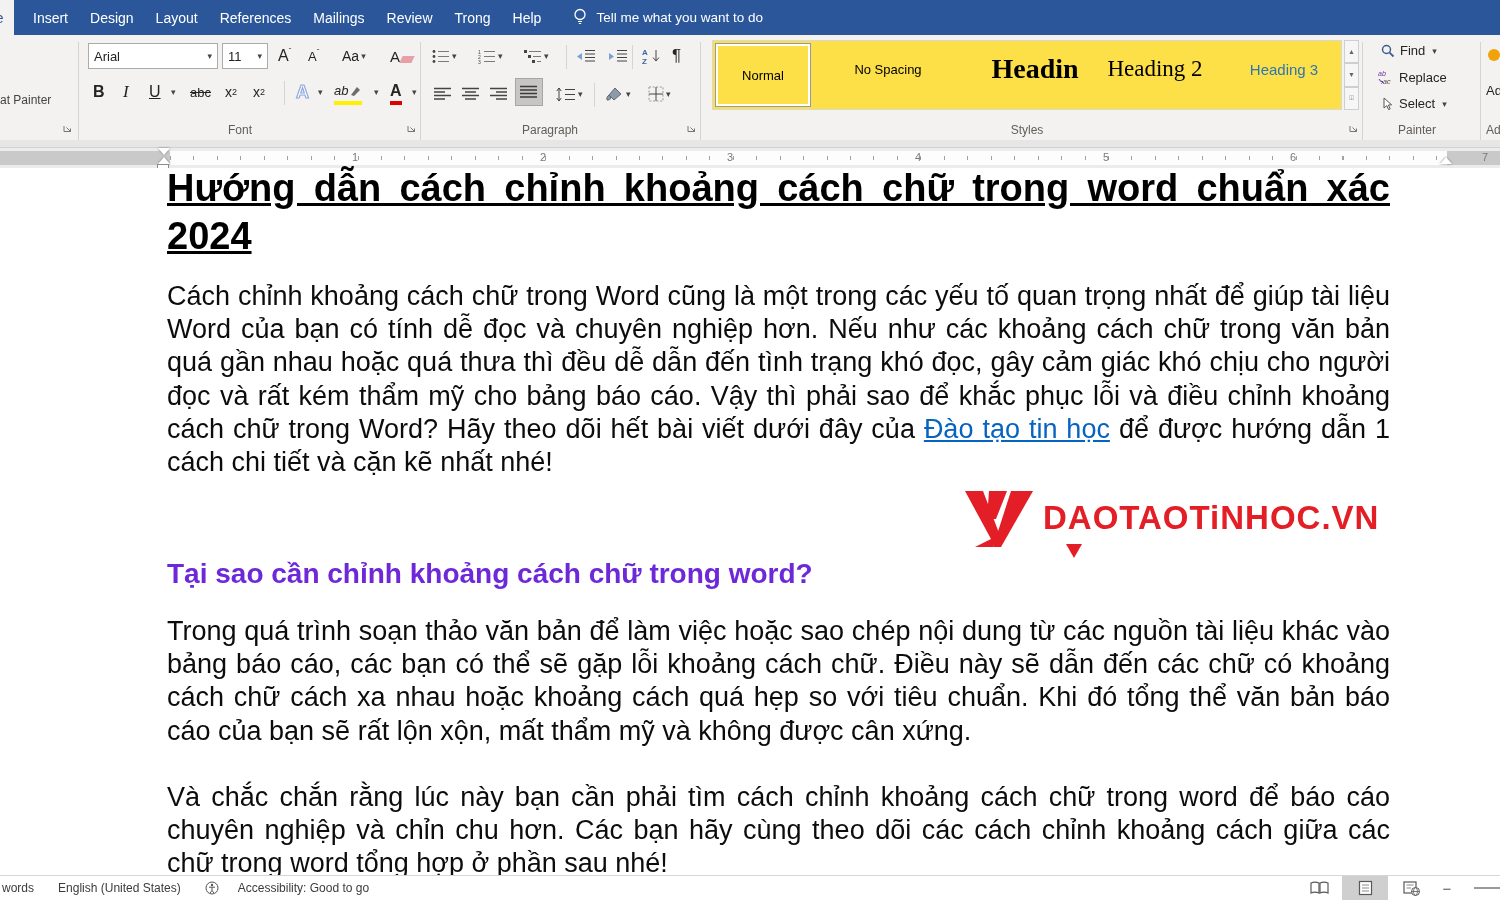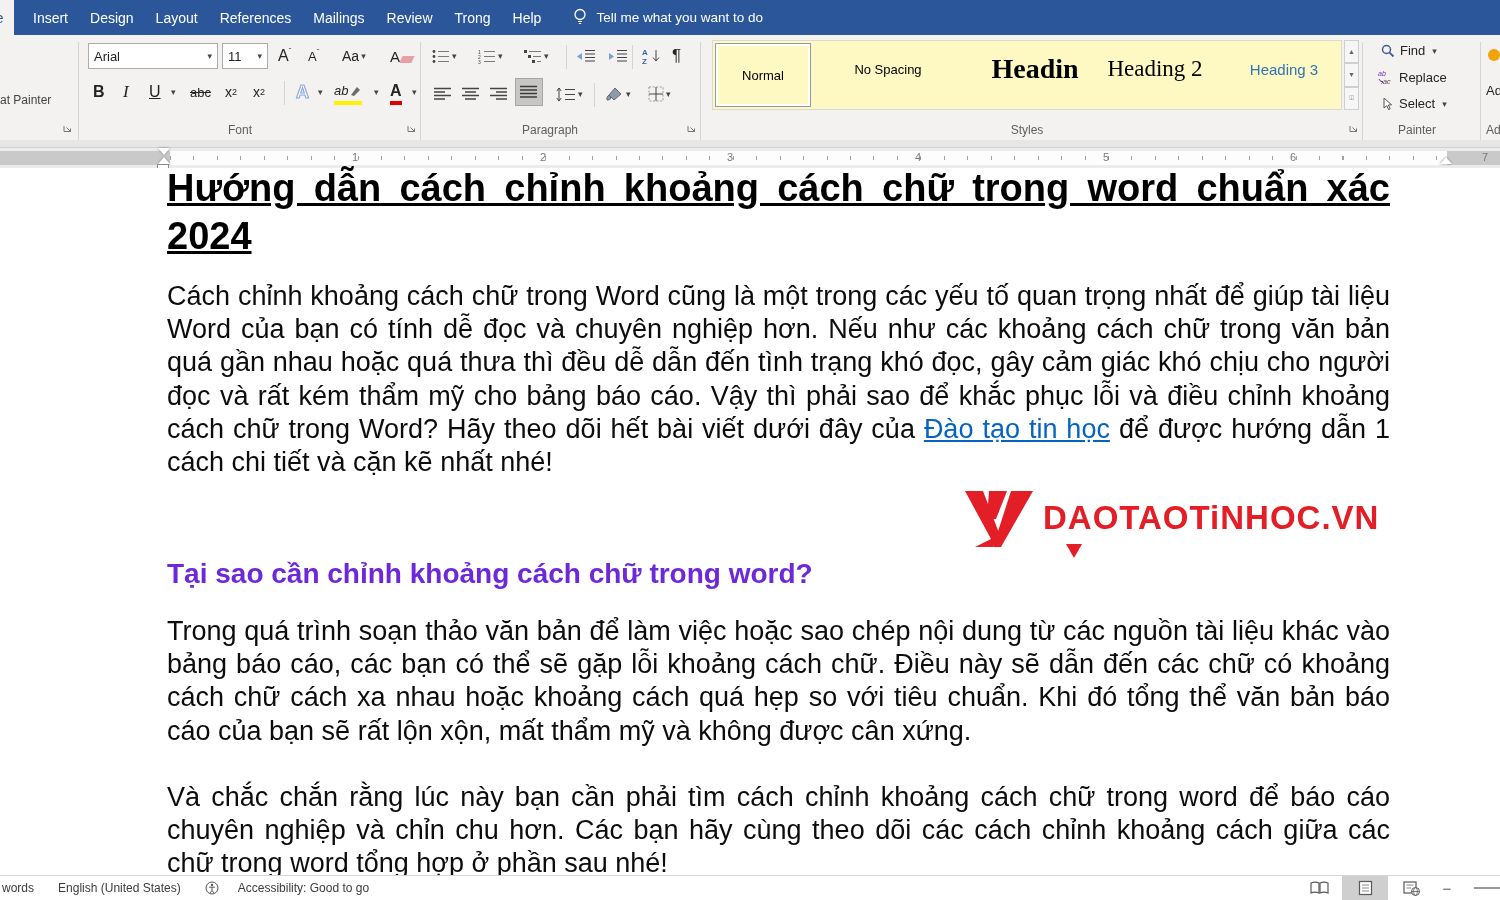--- a/index.html
+++ b/index.html
@@ -17,21 +17,21 @@
   
   .ribbon { position:absolute; left:0; top:35px; width:1500px; height:105px; background:#f3f2f1; }
   .ribbon-strip { position:absolute; left:0; top:140px; width:1500px; height:8px; background:#e6e6e6; border-bottom:1px solid #d2d2d2; }
   .gdiv { position:absolute; top:7px; width:1px; height:122px; background:#d4d4d4; }
   .glabel { position:absolute; top:88px; font-size:12px; color:#605e5c; text-align:center; }
   .launcher { position:absolute; top:88px; width:11px; height:11px; }
   .dd { font-size:9px; color:#444; margin-left:2px; }
   .combo { position:absolute; height:26px; background:#fff; border:1px solid #ababab; display:flex; align-items:center; font-size:13px; color:#222; padding:0 5px; justify-content:space-between; }
   .fbtn { position:absolute; height:26px; display:flex; align-items:center; font-size:15px; color:#252423; }
   .selected-btn { background:#c8c6c4; border:1px solid #a8a6a4; }
-  .styles-gallery { position:absolute; left:712px; top:5px; width:630px; height:70px; background:#fef9c3; border:1px solid #d8d8d8; }
+  .styles-gallery { position:absolute; left:712px; top:5px; width:630px; height:70px; background:#fde047; border:1px solid #d8d8d8; }
   .style-item { position:absolute; top:0; height:56px; display:flex; align-items:center; justify-content:center; }
   .scrollcol { position:absolute; left:1344px; top:5px; width:15px; height:70px; display:flex; flex-direction:column; }
   .scrollbtn { flex:1; background:#f6f6f6; border:1px solid #cfcfcf; font-size:7px; color:#666; display:flex; align-items:center; justify-content:center; }
   .edit-row { position:absolute; display:flex; align-items:center; gap:5px; font-size:13px; color:#252423; }
 
   
   .ruler-wrap { position:absolute; left:0; top:148px; width:1500px; height:20px; background:#ececec; }
   .ruler-band { position:absolute; left:0; top:3px; width:1500px; height:14px; background:#c9c9c9; }
   .ruler-active { position:absolute; left:170px; top:3px; width:1277px; height:14px; background:#fdfdfd; }
   .ruler-ticks { position:absolute; left:170px; top:8px; width:1277px; height:4px;

